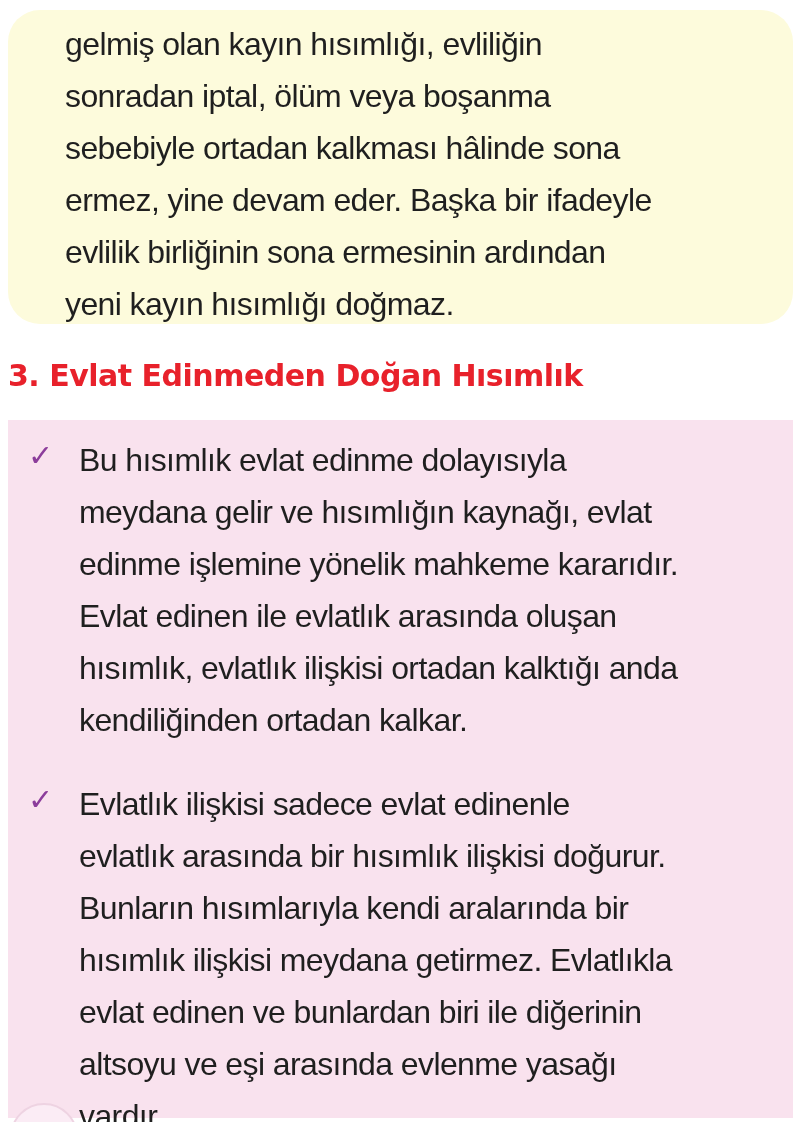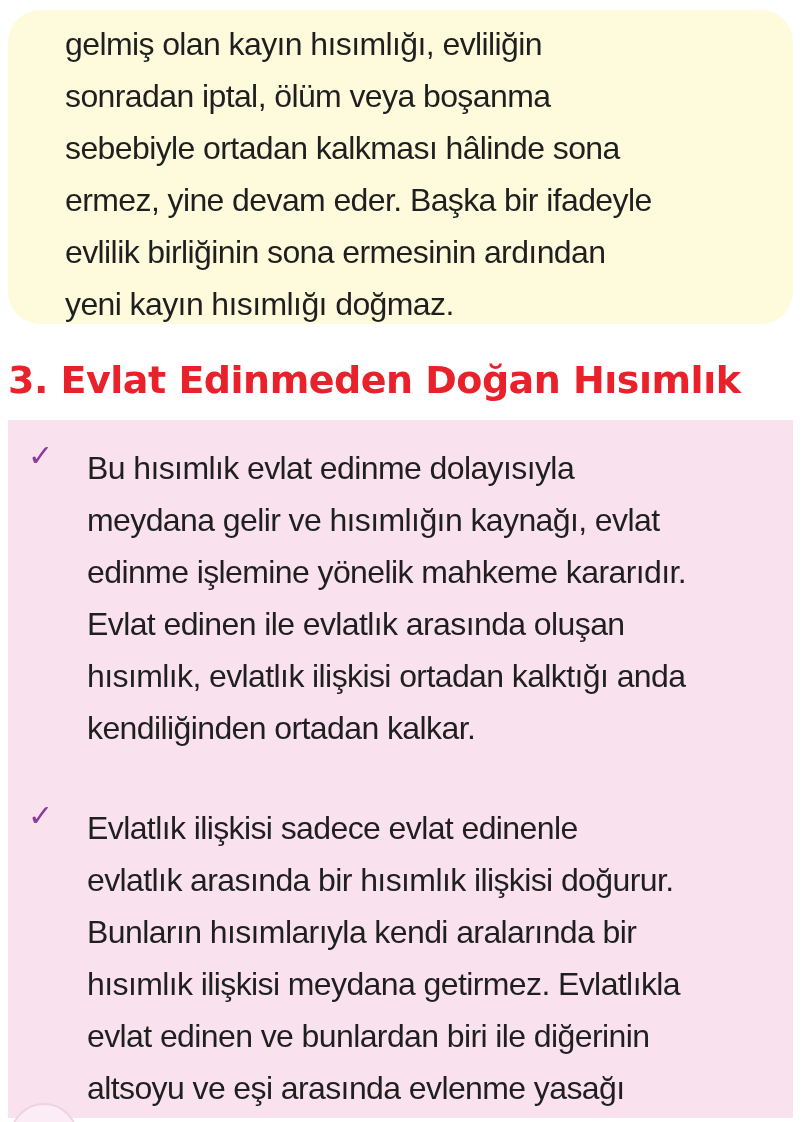--- a/index.html
+++ b/index.html
@@ -36,21 +36,21 @@
     white-space: pre-line;
   }
 
   
   .heading {
     position: absolute;
     left: 8px;
     top: 358px;
     margin: 0;
     font-family: "DejaVu Sans", sans-serif;
-    font-size: 38px;
+    font-size: 30px;
     font-weight: bold;
     color: var(--heading_color, #e8212b);
     letter-spacing: -0.5px;
   }
 
   
   .pink-box {
     position: absolute;
     left: 8px;
     top: 420px;
@@ -68,21 +68,21 @@
   }
   .check-mark {
     flex: 0 0 47px;
     font-size: 30px;
     line-height: 52px;
     color: var(--check_color, #8c3d9b);
     font-weight: normal;
   }
   .check-text {
     flex: 1;
-    margin: 12px;
+    margin: 4px;
     padding-right: 16px;
     font-size: 32px;
     line-height: 52px;
     letter-spacing: -0.6px;
     color: var(--text_color, #1f1f1f);
     white-space: pre-line;
   }
 
   
   .circle-decoration {

